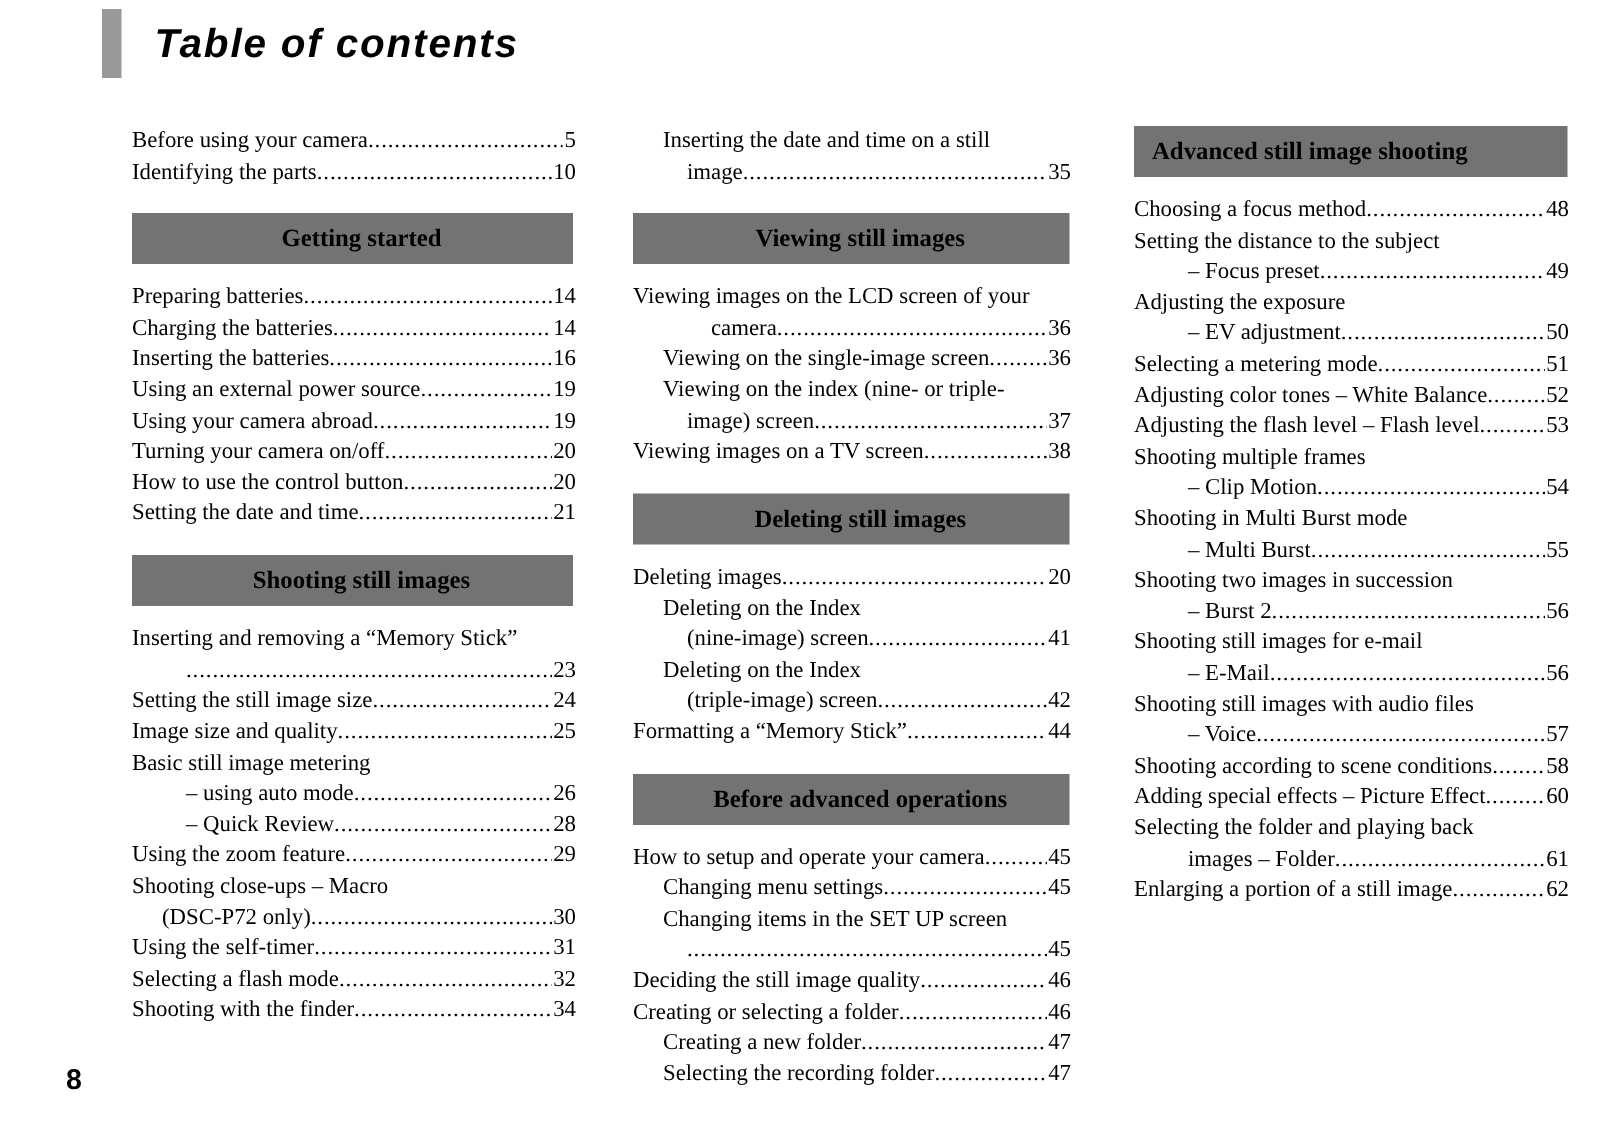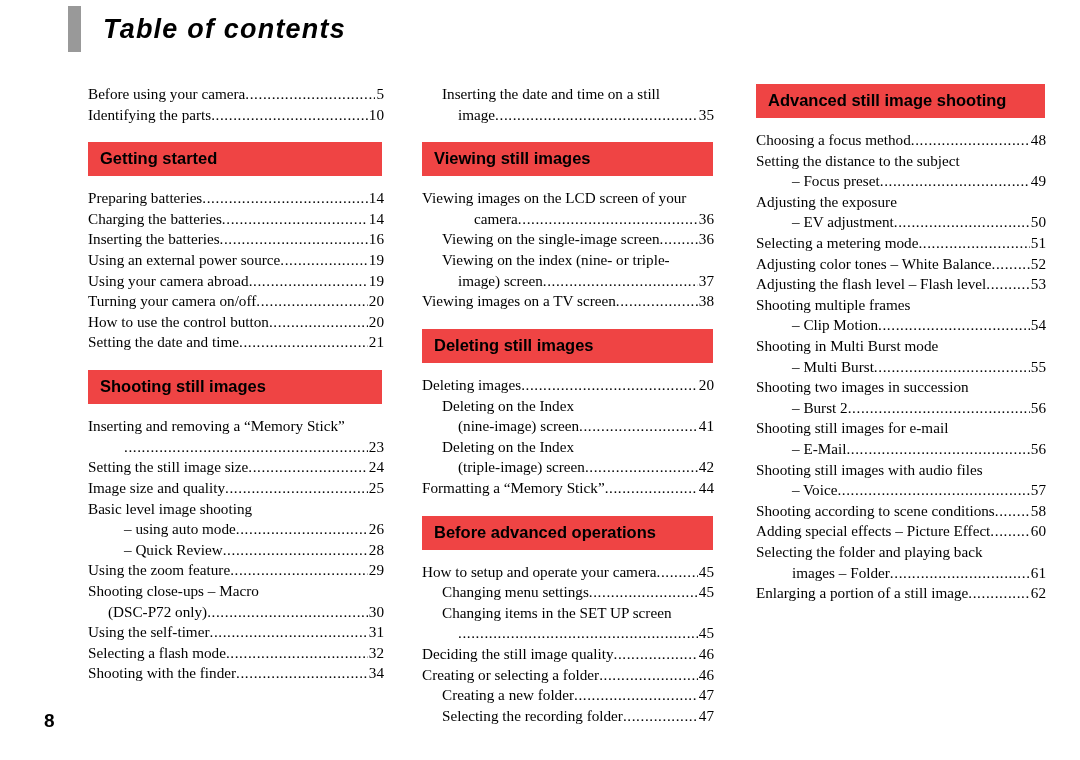--- a/index.html
+++ b/index.html
@@ -55,34 +55,34 @@
   .col {
     position: absolute;
     top: 0;
   }
   .col-1 { left: 68px;  width: 296px; }
   .col-2 { left: 402px; width: 292px; }
   .col-3 { left: 736px; width: 290px; }
 
   
   .section-head {
-    background: #ef4444;
-    font-family: Liberation Sans, sans-serif;
+    background: #737373;
+    font-family: Liberation Serif, serif;
     font-weight: bold;
     font-size: 16.5px;
     color: #000000;
     padding: 6px 0 7px 12px;
     line-height: 1.28;
     box-sizing: border-box;
   }
   .col-1 .section-head { width: 294px; }
   .col-2 .section-head { width: 291px; }
   .col-3 .section-head { width: 289px; }
 
-  .gap-before { margin-top: 17px; }
+  .gap-before { margin-top: 17px; text-align: center; }
   .gap-after  { margin-bottom: 12px; }
 
   
   .entry {
     display: flex;
     align-items: baseline;
     font-size: 15.2px;
     line-height: 20.6px;
     white-space: nowrap;
     overflow: hidden;
@@ -196,21 +196,21 @@
         <span class="label">Setting the still image size </span>
         <span class="leader">..........................................................................................</span>
         <span class="page"> 24</span>
       </div>
       <div class="entry ind-0">
         <span class="label">Image size and quality </span>
         <span class="leader">..........................................................................................</span>
         <span class="page"> 25</span>
       </div>
       <div class="entry ind-0 noleader">
-        <span class="label">Basic level image shooting </span>
+        <span class="label">Basic still image metering </span>
       </div>
       <div class="entry ind-2">
         <span class="label">– using auto mode </span>
         <span class="leader">..........................................................................................</span>
         <span class="page"> 26</span>
       </div>
       <div class="entry ind-2">
         <span class="label">– Quick Review </span>
         <span class="leader">..........................................................................................</span>
         <span class="page"> 28</span>

